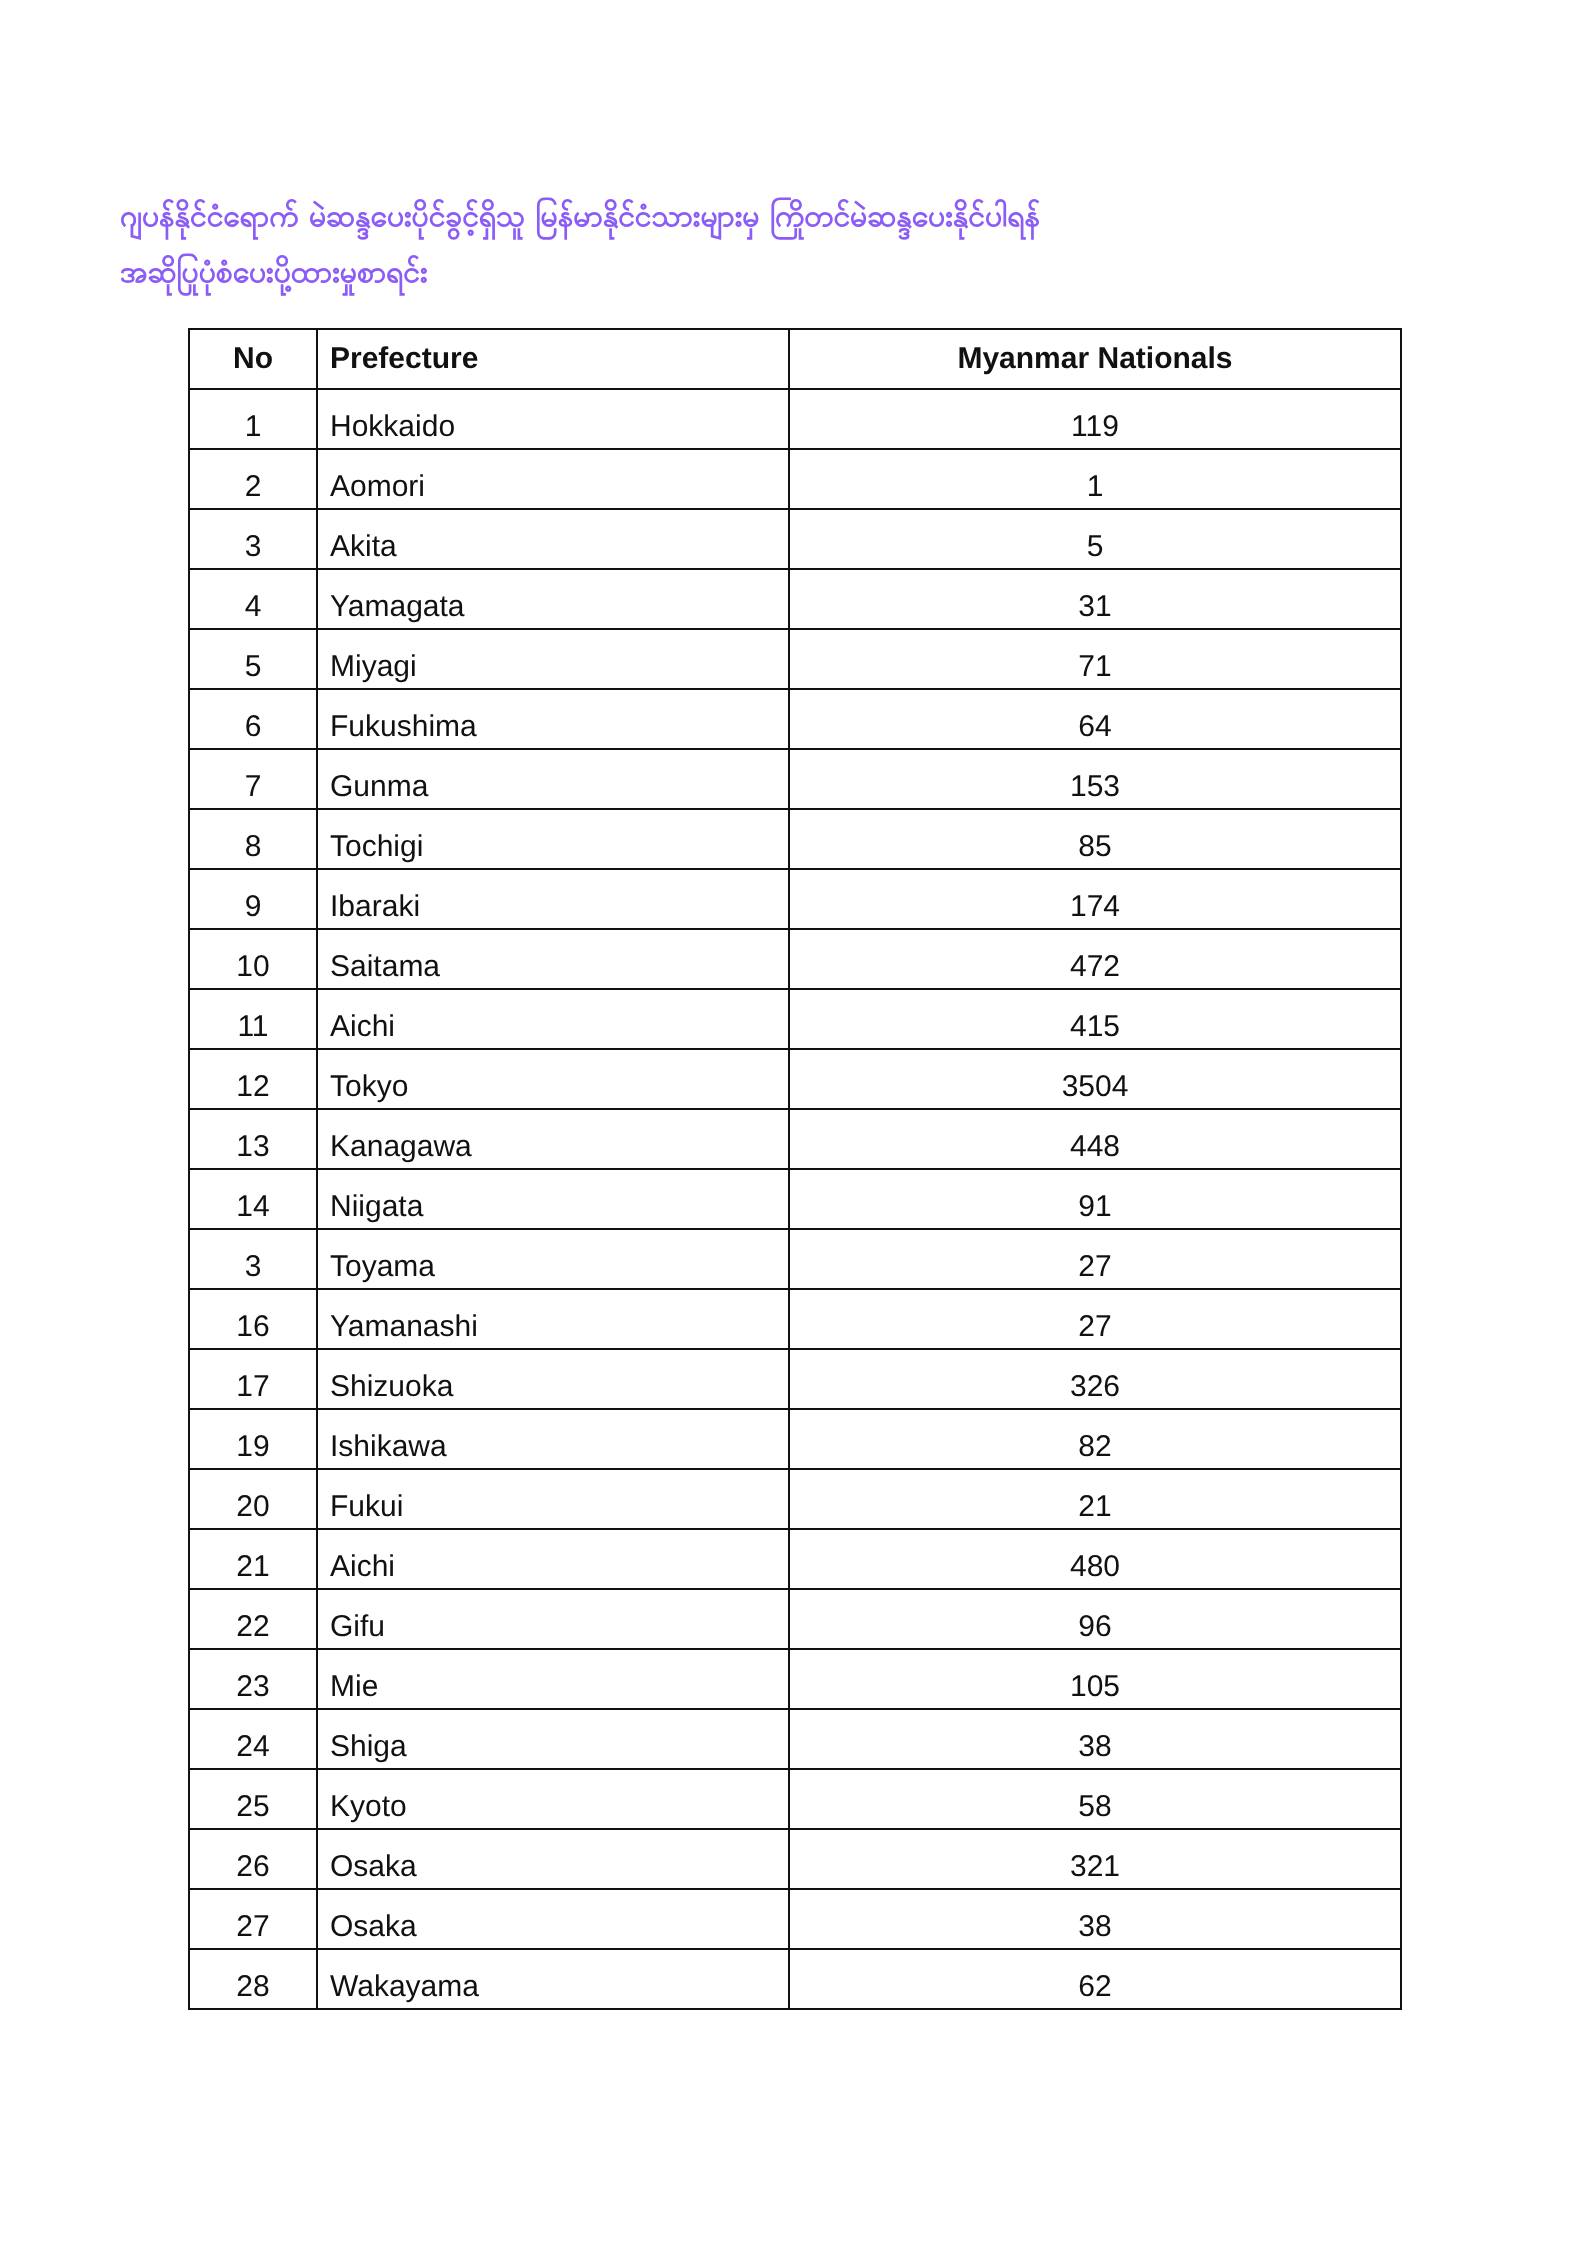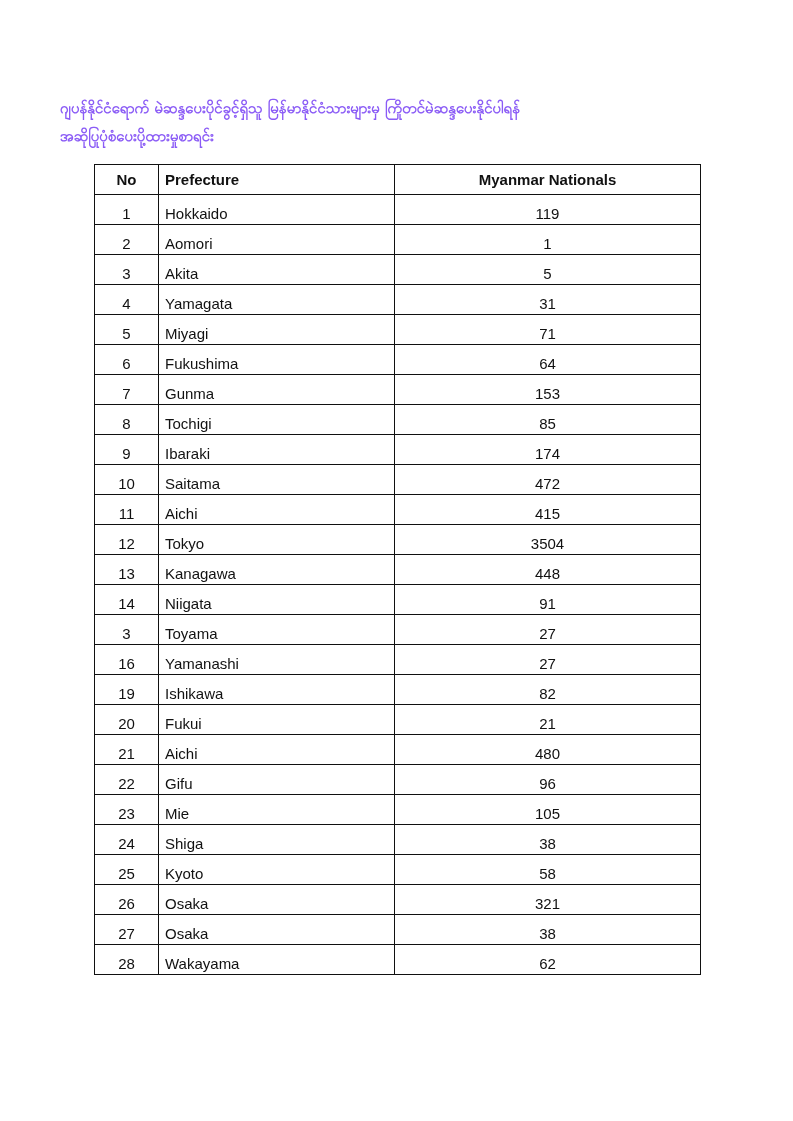--- a/index.html
+++ b/index.html
@@ -153,20 +153,25 @@
         <td class="center">3</td>
         <td class="left">Toyama</td>
         <td class="center">27</td>
       </tr>
       <tr>
         <td class="center">16</td>
         <td class="left">Yamanashi</td>
         <td class="center">27</td>
       </tr>
       <tr>
+        <td class="center">17</td>
+        <td class="left">Shizuoka</td>
+        <td class="center">326</td>
+      </tr>
+      <tr>
         <td class="center">19</td>
         <td class="left">Ishikawa</td>
         <td class="center">82</td>
       </tr>
       <tr>
         <td class="center">20</td>
         <td class="left">Fukui</td>
         <td class="center">21</td>
       </tr>
       <tr>

